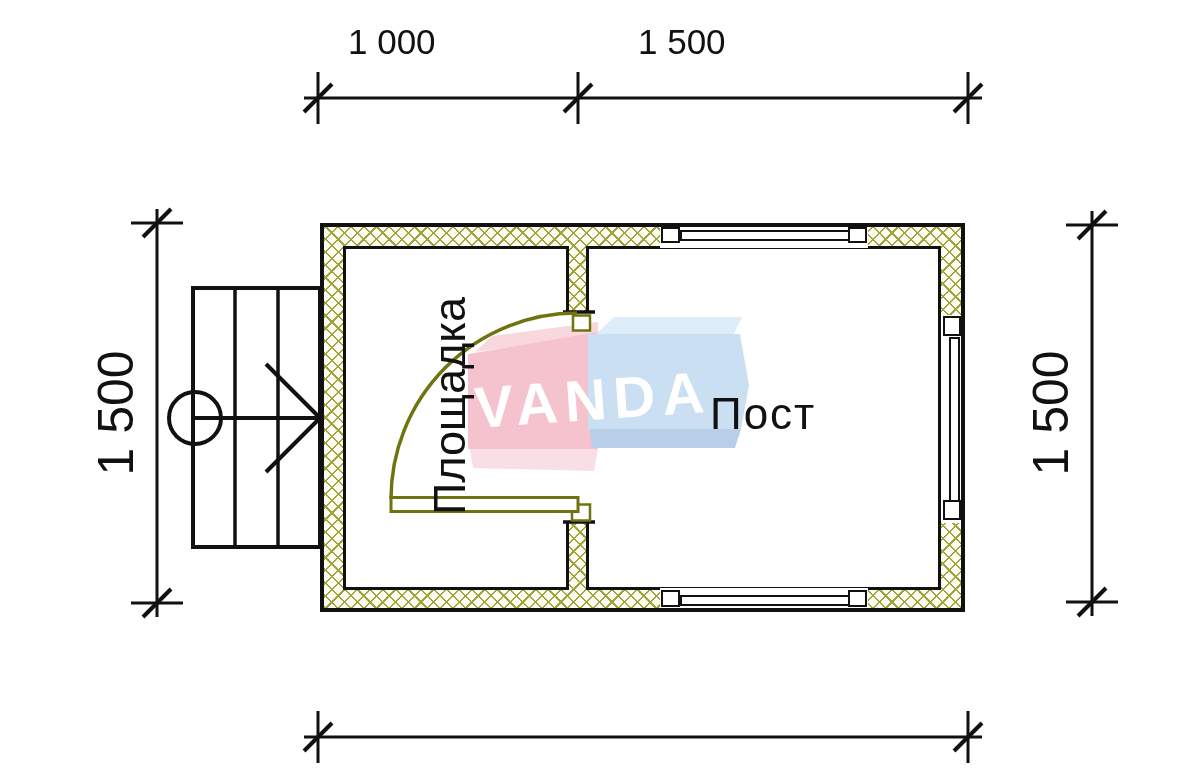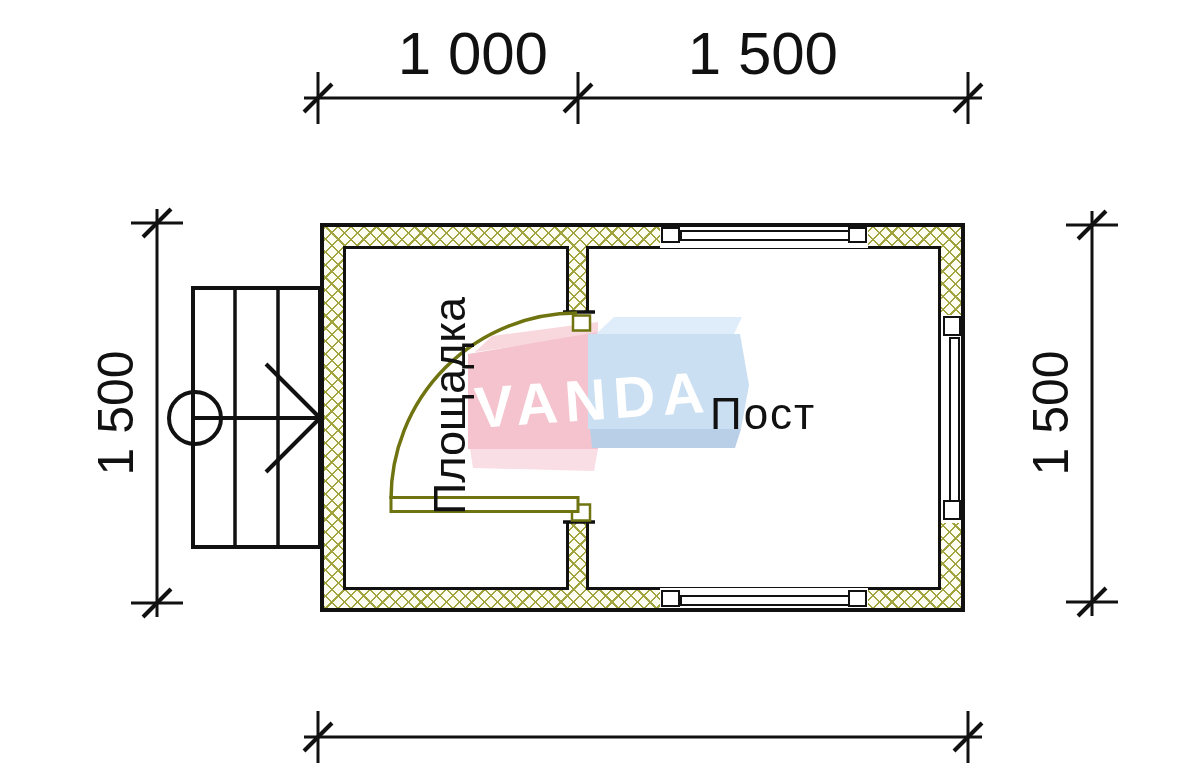--- a/index.html
+++ b/index.html
@@ -34,21 +34,21 @@
   .b-win-jr{left:848px;top:590px;width:19px;height:17px;}
   .r-win-base{left:941px;top:315px;width:20px;height:208px;}
   .r-win-frame{left:949px;top:337px;width:11px;height:166px;}
   .r-win-jt{left:943px;top:316px;width:18px;height:20px;}
   .r-win-jb{left:943px;top:500px;width:18px;height:20px;}
   
   .logo-svg{left:0;top:0;z-index:5;pointer-events:none;}
   .line-svg{left:0;top:0;z-index:6;pointer-events:none;}
   
   .lbl{position:absolute;z-index:7;line-height:1;white-space:nowrap;color:#111;}
-  .dim{font-size:60px;text-align:right;width:200px;}
+  .dim{font-size:35px;text-align:left;width:200px;}
   .dim-v{font-size:50px;text-align:center;width:220px;height:54px;transform:rotate(-90deg);}
   .lbl-room-left{left:312px;top:381px;width:280px;height:50px;font-size:45px;text-align:center;transform:rotate(-90deg);}
   .lbl-room-right{left:710px;top:392px;font-size:44px;letter-spacing:2px;}
 </style>
 </head>
 <body>
 
 <div class="canvas">
 
   <svg class="abs logo-svg" width="1200" height="772" viewBox="0 0 1200 772">

